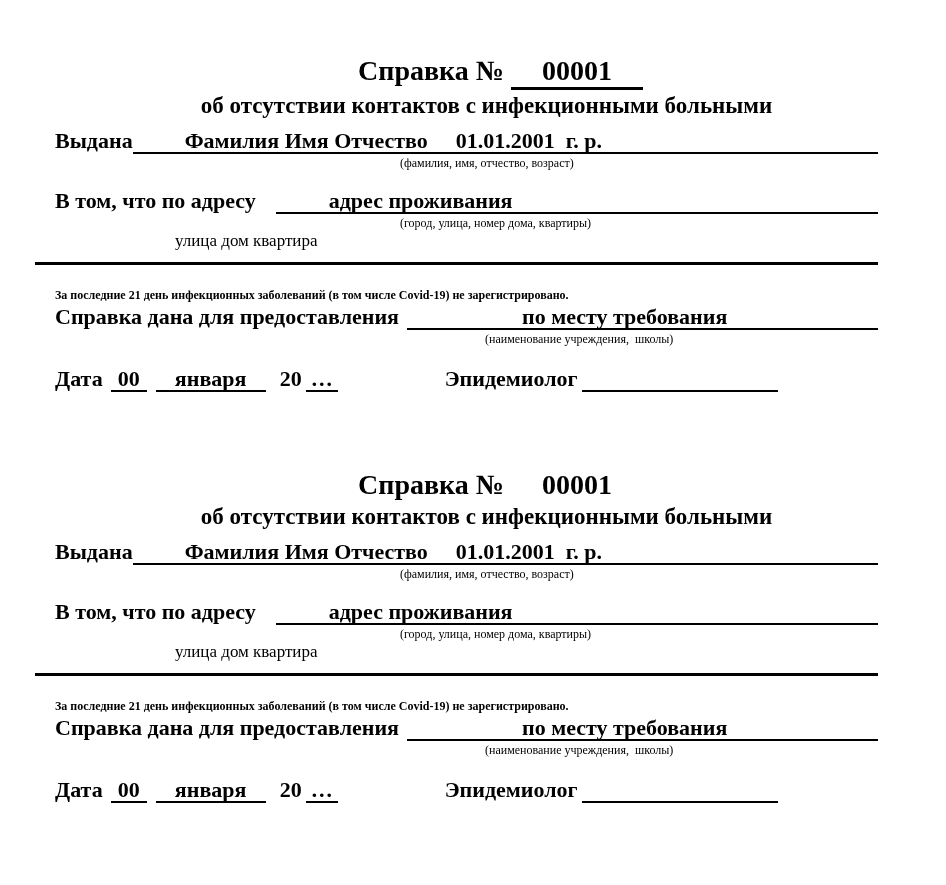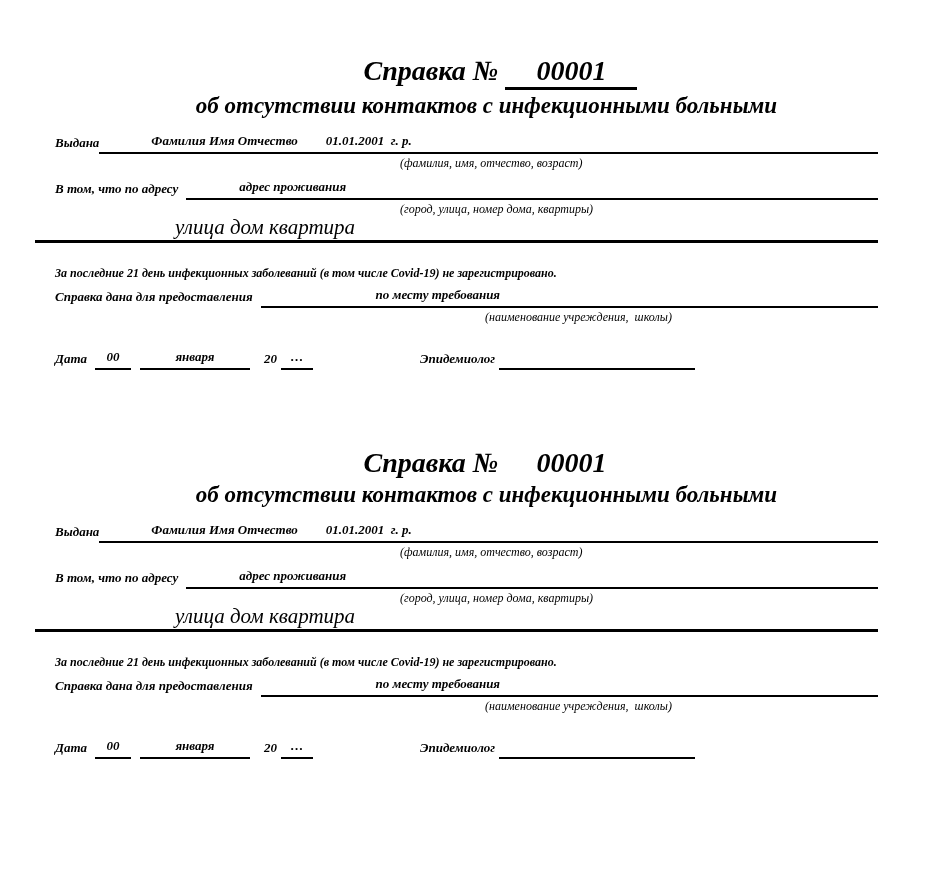--- a/index.html
+++ b/index.html
@@ -6,21 +6,20 @@
   body{
     width:946px;height:885px;
     background:#ffffff;color:#000000;
     font-family:"Liberation Serif", serif;
     overflow:hidden;
   }
   .form-copy{
     position:relative;
     margin-left:55px;
     width:823px;
-    font-style:italic;
   }
   .copy1{padding-top:55px;}
   .copy2{margin-top:77px;}
 
   .title{
     position:relative;left:34px;
     text-align:center;
     font-size:28px;font-weight:bold;
     line-height:32px;
     white-space:nowrap;
@@ -36,27 +35,27 @@
   .subtitle{
     position:relative;left:20px;
     text-align:center;
     font-size:23px;font-weight:bold;
     line-height:28px;
     margin-top:2px;
     white-space:nowrap;
   }
 
   .row{
-    display:flex;align-items:flex-end;
-    font-size:13px;font-weight:bold;
+    display:flex;align-items:flex-start;
+    font-size:22px;font-weight:bold;
     line-height:22px;
     white-space:nowrap;
   }
   .row-issued{margin-top:10px;}
-  .row-address{margin-top:4px;}
+  .row-address{margin-top:18px;gap:12px;}
   .row-purpose{}
   .row-date{margin-top:20px;}
 
   .blank{
     flex:1;
     border-bottom:2.5px solid #000;
     white-space:pre;
   }
   .blank-gap{margin-left:8px;}
   .fill-name{margin-left:52px;}
@@ -71,22 +70,22 @@
   }
   .hint-fio{margin-left:345px;}
   .hint-addr{margin-left:345px;}
   .hint-org{margin-left:430px;}
 
   .street-line{
     margin-left:-20px;
     width:843px;
     border-bottom:3px solid #000;
     padding-left:140px;
-    padding-bottom:4px;
-    font-size:21px;font-weight:normal;
+    padding-bottom:12px;
+    font-size:17px;font-weight:normal;
     line-height:18px;
     box-sizing:border-box;
   }
 
   .statement{
     margin-top:19px;
     font-size:12px;font-weight:bold;
     line-height:22px;
     white-space:nowrap;
   }

